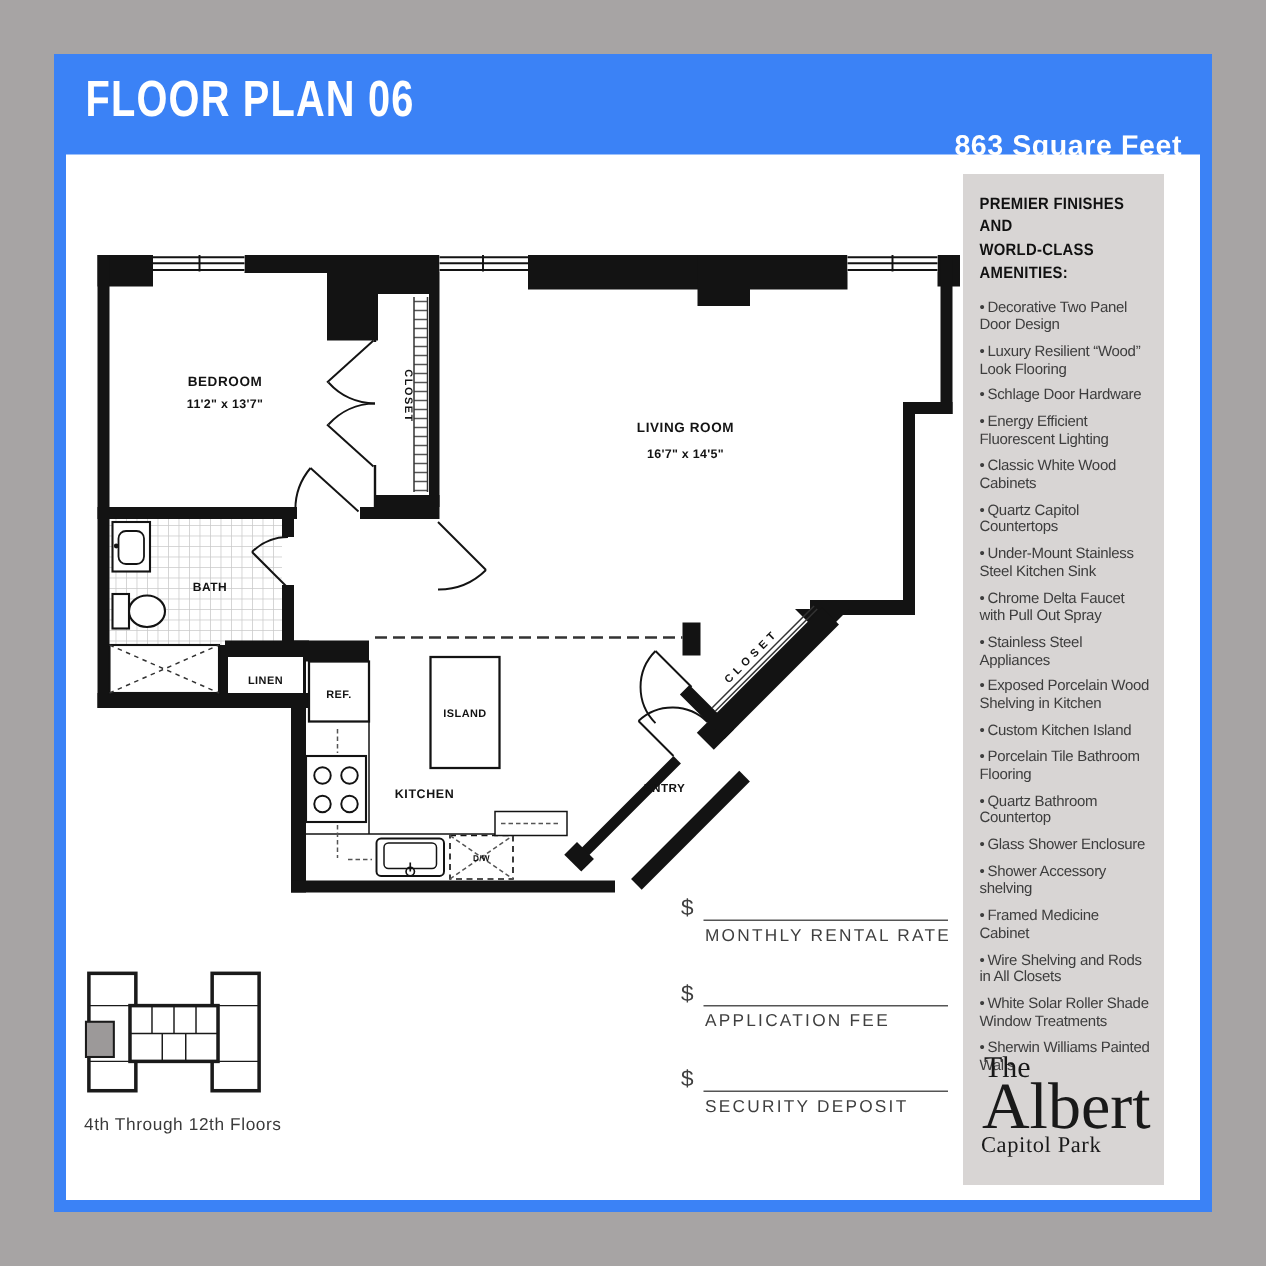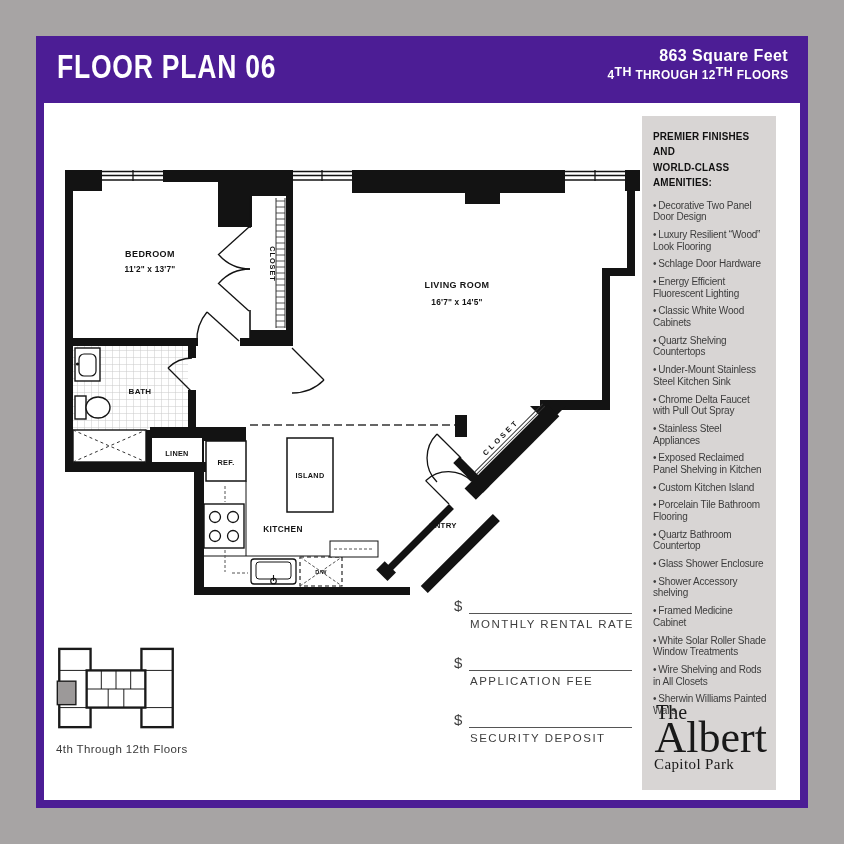--- a/index.html
+++ b/index.html
@@ -1,24 +1,24 @@
 <!DOCTYPE html>
 <html><head>
 <meta charset="utf-8">
 <style>
   html,body{margin:0;padding:0;}
   body{width:844px;height:844px;background:#a7a4a4;position:relative;overflow:hidden;
        font-family:"Liberation Sans",sans-serif;}
-  .frame{position:absolute;left:36px;top:36px;width:772px;height:772px;background:#4c1d95;}
+  .frame{position:absolute;left:36px;top:36px;width:772px;height:772px;background:#3b82f6;}
   
   .header{position:absolute;left:0;top:0;width:100%;height:67px;color:#fff;}
   .header-title{position:absolute;left:21px;top:11px;font-size:34px;font-weight:bold;
     letter-spacing:1px;transform:scaleX(.78);transform-origin:left center;white-space:nowrap;}
   .header-right{position:absolute;right:20px;top:11px;text-align:right;}
-  .header-area{font-size:16px;font-weight:bold;letter-spacing:.4px;}
+  .header-area{font-size:19px;font-weight:bold;letter-spacing:.4px;margin-top:40px;}
   .header-floors{font-size:12.5px;font-weight:bold;letter-spacing:.4px;margin-top:2px;
     transform:scaleX(.95);transform-origin:right center;}
   .sm{font-size:13px;position:relative;top:-3px;}
   
   .content{position:absolute;left:8px;top:67px;width:756px;height:697px;background:#ffffff;}
   
   .panel{position:absolute;left:598px;top:13px;width:134px;height:674px;background:#d8d5d4;
     box-sizing:border-box;padding:13px 9px 0 11px;}
   .panel-heading{font-weight:bold;font-size:11px;line-height:1.4;letter-spacing:.2px;color:#111;
     white-space:pre-line;transform:scaleX(.9);transform-origin:left top;margin-bottom:9px;}
@@ -253,33 +253,33 @@
     <div class="panel">
       <div class="panel-heading">PREMIER FINISHES AND
 WORLD-CLASS AMENITIES:</div>
       <div>
 
       <div class="am-item"><span class="bullet">•</span><span>Decorative Two Panel Door Design</span></div>
           <div class="am-item"><span class="bullet">•</span><span>Luxury Resilient “Wood” Look Flooring</span></div>
           <div class="am-item"><span class="bullet">•</span><span>Schlage Door Hardware</span></div>
           <div class="am-item"><span class="bullet">•</span><span>Energy Efficient Fluorescent Lighting</span></div>
           <div class="am-item"><span class="bullet">•</span><span>Classic White Wood Cabinets</span></div>
-          <div class="am-item"><span class="bullet">•</span><span>Quartz Shelving Countertops</span></div>
+          <div class="am-item"><span class="bullet">•</span><span>Quartz Capitol Countertops</span></div>
           <div class="am-item"><span class="bullet">•</span><span>Under-Mount Stainless Steel Kitchen Sink</span></div>
           <div class="am-item"><span class="bullet">•</span><span>Chrome Delta Faucet with Pull Out Spray</span></div>
           <div class="am-item"><span class="bullet">•</span><span>Stainless Steel Appliances</span></div>
-          <div class="am-item"><span class="bullet">•</span><span>Exposed Reclaimed Panel Shelving in Kitchen</span></div>
+          <div class="am-item"><span class="bullet">•</span><span>Exposed Porcelain Wood Shelving in Kitchen</span></div>
           <div class="am-item"><span class="bullet">•</span><span>Custom Kitchen Island</span></div>
           <div class="am-item"><span class="bullet">•</span><span>Porcelain Tile Bathroom Flooring</span></div>
           <div class="am-item"><span class="bullet">•</span><span>Quartz Bathroom Countertop</span></div>
           <div class="am-item"><span class="bullet">•</span><span>Glass Shower Enclosure</span></div>
           <div class="am-item"><span class="bullet">•</span><span>Shower Accessory shelving</span></div>
           <div class="am-item"><span class="bullet">•</span><span>Framed Medicine Cabinet</span></div>
+          <div class="am-item"><span class="bullet">•</span><span>Wire Shelving and Rods in All Closets</span></div>
           <div class="am-item"><span class="bullet">•</span><span>White Solar Roller Shade Window Treatments</span></div>
-          <div class="am-item"><span class="bullet">•</span><span>Wire Shelving and Rods in All Closets</span></div>
           <div class="am-item"><span class="bullet">•</span><span>Sherwin Williams Painted Walls</span></div>
         </div>
       <div class="logo">
         <div class="logo-the">The</div>
         <div class="logo-name">Albert</div>
         <div class="logo-sub">Capitol Park</div>
       </div>
     </div>
 
     <div class="pricing">

